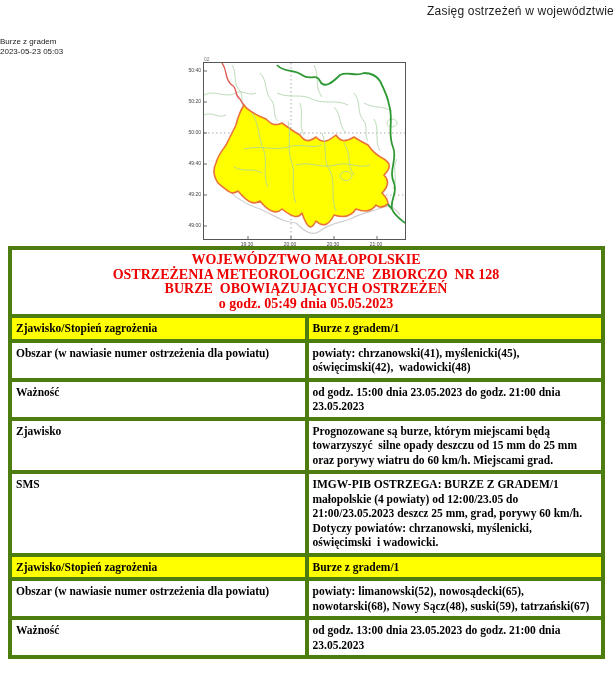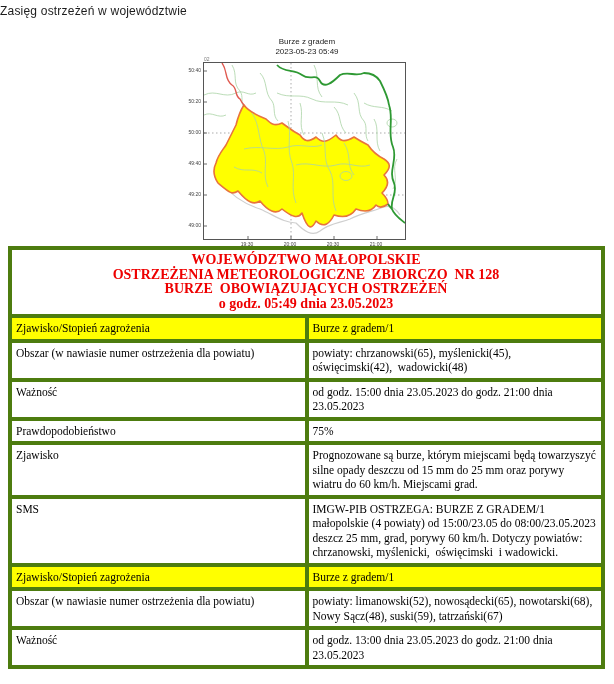--- a/index.html
+++ b/index.html
@@ -1,25 +1,25 @@
 <!DOCTYPE html>
 <html><head>
 <meta charset="utf-8">
 <style>
   html,body{margin:0;padding:0;}
   body{
     width:614px;height:684px;position:relative;background:#ffffff;
     font-family:"Liberation Sans",sans-serif;overflow:hidden;
   }
   .page-title{
-    position:absolute;top:4px;left:0;width:614px;text-align:left;
+    position:absolute;top:4px;left:0;width:614px;text-align:right;
     font-size:12px;color:#1c1c1c;letter-spacing:.2px;
   }
   .map-caption{
-    position:absolute;top:37px;left:0;width:614px;text-align:center;
+    position:absolute;top:37px;left:0;width:614px;text-align:left;
     font-size:8px;line-height:9.5px;color:#1c1c1c;
   }
   .map-block{position:absolute;left:186px;top:60px;width:226px;height:192px;}
   .plot{
     position:absolute;left:17px;top:2px;width:201px;height:176px;
     border:1px solid #555;background:#ffffff;
   }
   .plot svg{display:block;width:201px;height:176px;}
   .corner-label{position:absolute;left:18px;top:-4px;font-size:5px;color:#777;}
   .ytick{
@@ -35,32 +35,32 @@
     border-collapse:collapse;border:2px solid #000;
     font-family:"Liberation Serif",serif;font-size:11.5px;color:#000;
     table-layout:fixed;
   }
   table.warn td{border:4px solid #4d7c0f;vertical-align:top;padding:3px 5px 3px 4px;line-height:14.5px;}
   td.hdr{
     text-align:center;color:#ee0000;font-weight:bold;
     font-size:14px;line-height:18px;padding:4px 2px;
   }
   td.hdr div{white-space:pre-wrap;}
-  td.lbl{font-weight:normal;width:149px;}
-  td.val{white-space:pre-wrap;}
+  td.lbl{font-weight:bold;width:149px;}
+  td.val{white-space:pre-wrap;font-weight:bold;}
   tr.hl td{background:#ffff00;}
 </style>
 </head>
 <body>
 
 <div class="page-title">Zasięg ostrzeżeń w województwie</div>
 
 <div class="map-caption">
   <div>Burze z gradem</div>
-  <div>2023-05-23 05:49</div>
+  <div>2023-05-23 05:03</div>
 </div>
 
 <div class="map-block">
   <span class="corner-label">02</span>
   <div class="yticks">
       <span class="ytick" style="top: 7px;">50:40</span>
       <span class="ytick" style="top: 38px;">50:20</span>
       <span class="ytick" style="top: 69px;">50:00</span>
       <span class="ytick" style="top: 100px;">49:40</span>
       <span class="ytick" style="top: 131px;">49:20</span>
@@ -137,52 +137,48 @@
     </div>
 </div>
 
 <table class="warn">
   <tbody>
     <tr>
       <td class="hdr" colspan="2">
         <div>WOJEWÓDZTWO MAŁOPOLSKIE</div>
         <div>OSTRZEŻENIA METEOROLOGICZNE  ZBIORCZO  NR 128</div>
         <div>BURZE  OBOWIĄZUJĄCYCH OSTRZEŻEŃ</div>
-        <div>o godz. 05:49 dnia 23.05.2023</div>
+        <div>o godz. 05:49 dnia 05.05.2023</div>
       </td>
     </tr>
 
   <tr class="hl">
     <td class="lbl">Zjawisko/Stopień zagrożenia</td>
     <td class="val">Burze z gradem/1</td>
   </tr>
 
   <tr>
     <td class="lbl">Obszar (w nawiasie numer ostrzeżenia dla powiatu)</td>
-    <td class="val">powiaty: chrzanowski(65), myślenicki(45),  oświęcimski(42),  wadowicki(48)</td>
+    <td class="val">powiaty: chrzanowski(41), myślenicki(45),  oświęcimski(42),  wadowicki(48)</td>
   </tr>
 
   <tr>
     <td class="lbl">Ważność</td>
     <td class="val">od godz. 15:00 dnia 23.05.2023 do godz. 21:00 dnia 23.05.2023</td>
   </tr>
 
-  <tr>
-    <td class="lbl">Prawdopodobieństwo</td>
-    <td class="val">75%</td>
-  </tr>
 
   <tr>
     <td class="lbl">Zjawisko</td>
     <td class="val">Prognozowane są burze, którym miejscami będą towarzyszyć  silne opady deszczu od 15 mm do 25 mm oraz porywy wiatru do 60 km/h. Miejscami grad.</td>
   </tr>
 
   <tr>
     <td class="lbl">SMS</td>
-    <td class="val">IMGW-PIB OSTRZEGA: BURZE Z GRADEM/1 małopolskie (4 powiaty) od 15:00/23.05 do 08:00/23.05.2023 deszcz 25 mm, grad, porywy 60 km/h. Dotyczy powiatów: chrzanowski, myślenicki,  oświęcimski  i wadowicki.</td>
+    <td class="val">IMGW-PIB OSTRZEGA: BURZE Z GRADEM/1 małopolskie (4 powiaty) od 12:00/23.05 do 21:00/23.05.2023 deszcz 25 mm, grad, porywy 60 km/h. Dotyczy powiatów: chrzanowski, myślenicki,  oświęcimski  i wadowicki.</td>
   </tr>
 
 
 
   <tr class="hl">
     <td class="lbl">Zjawisko/Stopień zagrożenia</td>
     <td class="val">Burze z gradem/1</td>
   </tr>
 
   <tr>

